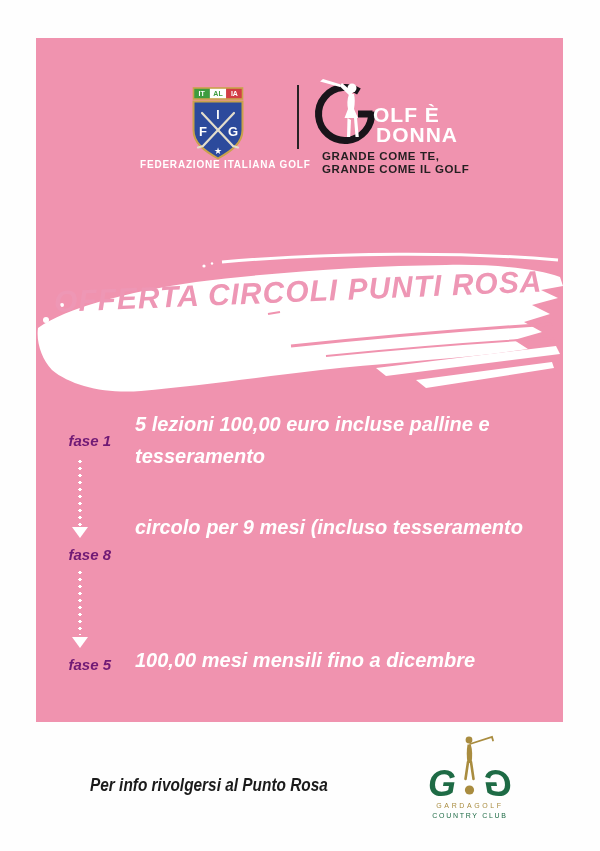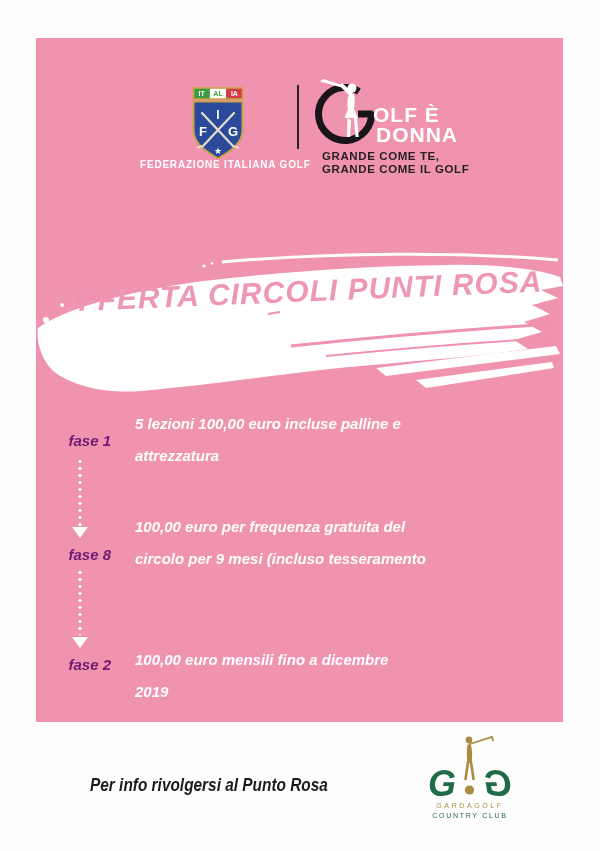--- a/index.html
+++ b/index.html
@@ -29,21 +29,21 @@
     white-space:nowrap;transform:rotate(-2.4deg);transform-origin:0 50%;
   }
 
   
   .phase-label{
     left:13px;width:62px;text-align:right;
     color:#701a75;font-weight:bold;font-style:italic;font-size:15px;white-space:nowrap;
   }
   .phase-text{
     left:99px;width:424px;color:#ffffff;font-weight:bold;font-style:italic;
-    font-size:15px;line-height:32px;
+    font-size:20px;line-height:32px;
   }
   .phase-text div{white-space:nowrap;}
   .dots{
     left:42px;width:4px;
     background-image:radial-gradient(circle,#ffffff 1.5px,rgba(255,255,255,0) 1.8px);
     background-size:4px 7px;background-repeat:repeat-y;
   }
   .arrow-down{
     left:36px;width:0;height:0;
     border-left:8px solid transparent;border-right:8px solid transparent;
@@ -124,39 +124,37 @@
     <path d="M255,96 Q390,82 516,74" stroke="#f093af" stroke-width="3" fill="none"></path>
     <path d="M290,106 Q410,94 520,88" stroke="#f093af" stroke-width="2" fill="none"></path>
     <path d="M232,64 L244,62" stroke="#f093af" stroke-width="2" fill="none"></path>
   </svg>
 
   <div class="abs poster-title">OFFERTA CIRCOLI PUNTI ROSA</div>
 
   <div class="abs phase-label" style="top:394px">fase 1</div>
   <div class="abs phase-text" style="top:370px">
     <div>5 lezioni 100,00 euro incluse palline e</div>
-    <div>attrezzatura</div>
+    <div>tesseramento</div>
   </div>
 
   <div class="abs dots" style="top:420px;height:68px"></div>
   <div class="abs arrow-down" style="top:489px"></div>
 
   <div class="abs phase-label" style="top:508px">fase 8</div>
   <div class="abs phase-text" style="top:473px">
-    <div>100,00 euro per frequenza gratuita del</div>
     <div>circolo per 9 mesi (incluso tesseramento</div>
   </div>
 
   <div class="abs dots" style="top:531px;height:66px"></div>
   <div class="abs arrow-down" style="top:599px"></div>
 
-  <div class="abs phase-label" style="top:618px">fase 2</div>
+  <div class="abs phase-label" style="top:618px">fase 5</div>
   <div class="abs phase-text" style="top:606px">
-    <div>100,00 euro mensili fino a dicembre</div>
-    <div>2019</div>
+    <div>100,00 mesi mensili fino a dicembre</div>
   </div>
 
 </div>
 
 <div class="abs footer-info">Per info rivolgersi al Punto Rosa</div>
 
 <svg class="abs gardagolf" width="96" height="96" viewBox="0 0 96 96">
   <g stroke="#a98c3f" fill="#a98c3f" stroke-linecap="round">
     <circle cx="47" cy="8" r="3.4" stroke="none"></circle>
     <path d="M45.5,12.5 C44.5,18 44.5,25 45.5,31 L49.5,31 C50.5,25 50.5,18 48.8,12.5 Z" stroke="none"></path>

